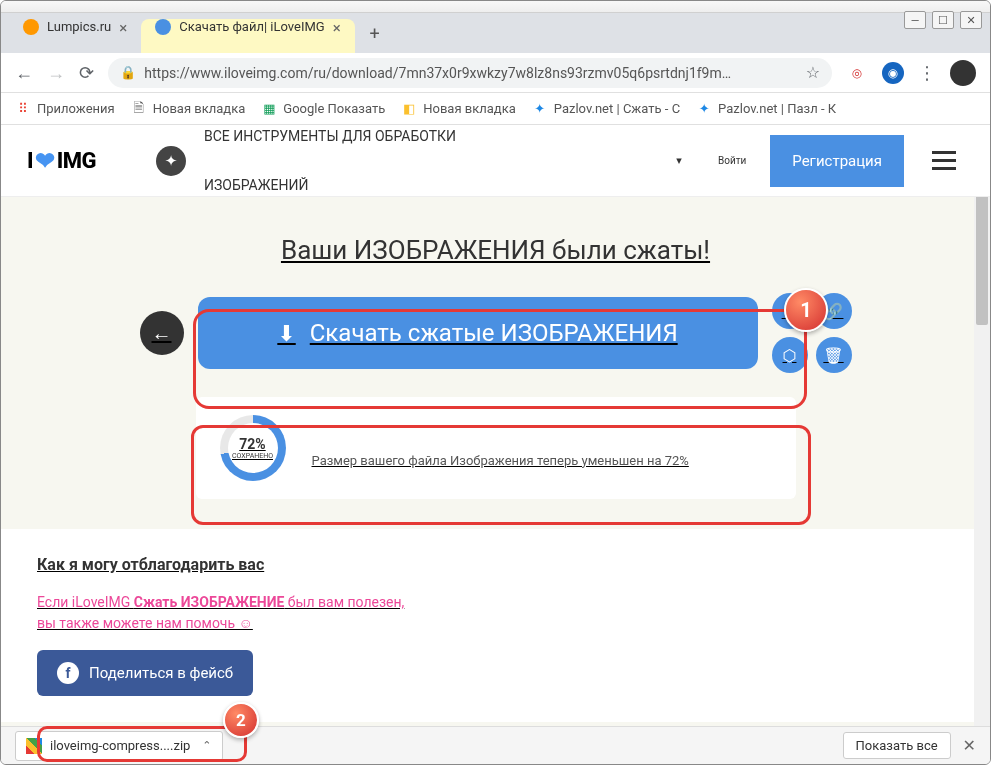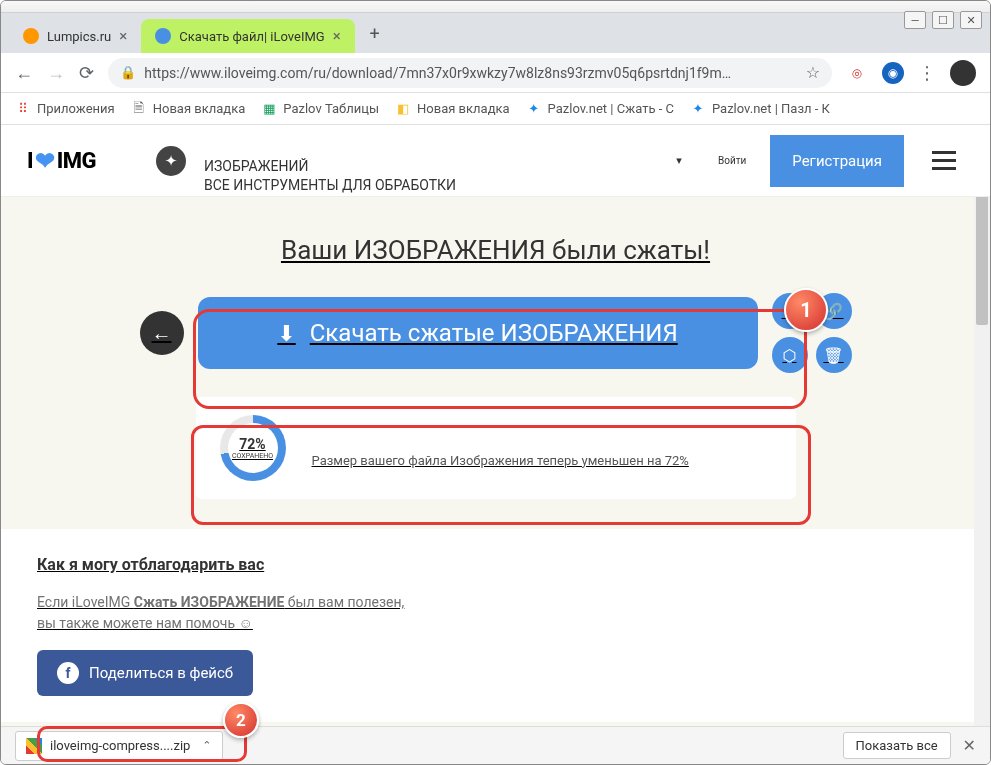--- a/index.html
+++ b/index.html
@@ -6,22 +6,22 @@
 body { background: #fff; width: 991px; height: 765px; overflow: hidden; position: relative; }
 
 
 .window-frame { border: 1px solid #888; width: 991px; height: 765px; position: relative; background: #fff; border-radius: 6px; overflow: hidden; }
 .titlebar { height: 12px; background: linear-gradient(#f8f8f8,#eee); border-bottom: 1px solid #d0d0d0; position: relative; }
 .win-controls { position: absolute; right: 8px; top: 10px; display: flex; gap: 6px; z-index: 100; }
 .win-btn { width: 22px; height: 18px; border: 1px solid #999; background: #f5f5f5; border-radius: 2px; display: flex; align-items: center; justify-content: center; font-size: 11px; color: #555; }
 
 
 .tabstrip { display: flex; align-items: center; height: 40px; background: #dee1e6; padding-left: 8px; position: relative; }
-.tab { display: flex; align-items: center; gap: 8px; height: 34px; padding: 0 14px; background: #dee1e6; border-radius: 8px 8px 0 0; margin-top: 6px; font-size: 13px; color: #333; max-width: 220px; }
-.tab.active { background: #bef264; }
+.tab { display: flex; align-items: flex-start; gap: 8px; height: 34px; padding: 0 14px; background: #dee1e6; border-radius: 8px 8px 0 0; margin-top: 6px; font-size: 13px; color: #333; max-width: 220px; }
+.tab.active { background: #fef9c3; }
 .tab .favicon { width: 16px; height: 16px; border-radius: 50%; }
 .tab .close { color: #666; font-size: 15px; margin-left: auto; }
 .newtab { width: 28px; height: 28px; display: flex; align-items: center; justify-content: center; margin-left: 6px; color: #555; font-size: 18px; }
 
 
 .toolbar { display: flex; align-items: center; gap: 14px; height: 40px; padding: 0 14px; border-bottom: 1px solid #e0e0e0; background: #fff; }
 .nav-btn { color: #5f6368; font-size: 18px; }
 .url-bar { flex: 1; display: flex; align-items: center; height: 30px; background: #f1f3f4; border-radius: 15px; padding: 0 12px; gap: 8px; font-size: 14px; color: #555; }
 .url-bar .lock { color: #5f6368; font-size: 13px; }
 .url-text { flex: 1; white-space: nowrap; overflow: hidden; text-overflow: ellipsis; }
@@ -65,21 +65,21 @@
 .highlight-2 { position: absolute; border: 3px solid #e53935; border-radius: 12px; left: 190px; top: 300px; width: 620px; height: 100px; pointer-events: none; z-index: 20; }
 .donut { width: 66px; height: 66px; border-radius: 50%; background: conic-gradient(#4a90e2 0 72%, #e8e8e8 72% 100%); display: flex; align-items: center; justify-content: center; position: relative; }
 .donut::before { content: ""; position: absolute; width: 50px; height: 50px; background: #fff; border-radius: 50%; }
 .donut-label { position: relative; z-index: 1; text-align: center; font-size: 14px; font-weight: 700; color: #333; line-height: 1; }
 .donut-label small { display: block; font-size: 7px; font-weight: 400; margin-top: 2px; }
 .stats-text { font-size: 13px; color: #555; margin-top: 24px; }
 .stats-text b { color: #222; font-size: 13px; }
 
 .thank-section { background: #fff; margin-top: 30px; padding: 26px 36px; text-align: left; }
 .thank-title { font-size: 16px; font-weight: 700; color: #333; margin-bottom: 18px; }
-.thank-text { font-size: 14px; color: #737373; line-height: 1.5; max-width: 380px; }
+.thank-text { font-size: 14px; color: #ec4899; line-height: 1.5; max-width: 380px; }
 .fb-btn { margin-top: 16px; background: #3b5998; color: #fff; border-radius: 6px; padding: 12px 20px; display: inline-flex; align-items: center; gap: 10px; font-size: 15px; }
 .fb-btn .fb-icon { width: 22px; height: 22px; border-radius: 50%; background: #fff; color: #3b5998; display: flex; align-items: center; justify-content: center; font-weight: bold; font-size: 14px; }
 
 
 .scrollbar { position: absolute; right: 0; top: 0; width: 16px; height: 100%; background: #f1f1f1; }
 .scroll-thumb { position: absolute; right: 2px; top: 20px; width: 12px; height: 180px; background: #c1c1c1; border-radius: 2px; }
 
 
 .downloads-bar { position: absolute; bottom: 0; left: 0; right: 0; height: 38px; background: #f5f5f5; border-top: 1px solid #ddd; display: flex; align-items: center; padding: 0 14px; }
 .dl-chip { display: flex; align-items: center; gap: 8px; height: 30px; padding: 0 10px; background: #fff; border: 1px solid #ccc; border-radius: 3px; font-size: 13px; color: #333; }
@@ -135,21 +135,21 @@
     <div class="bm-item">
       <span class="bm-icon" style="color:#ea4335">⠿</span>
       <span>Приложения</span>
     </div>
     <div class="bm-item">
       <span class="bm-icon">🗎</span>
       <span>Новая вкладка</span>
     </div>
     <div class="bm-item">
       <span class="bm-icon" style="color:#0f9d58">▦</span>
-      <span>Pazlov Таблицы</span>
+      <span>Google Показать</span>
     </div>
     <div class="bm-item">
       <span class="bm-icon" style="color:#fbc02d">◧</span>
       <span>Новая вкладка</span>
     </div>
     <div class="bm-item">
       <span class="bm-icon" style="color:#1e88e5">✦</span>
       <span>Pazlov.net | Сжать - С</span>
     </div>
     <div class="bm-item">
@@ -160,22 +160,22 @@
 
   <div class="page">
     <div class="header-bar">
       <div class="logo">
         <span>I</span>
         <span class="heart">❤</span>
         <span>IMG</span>
       </div>
       <div class="gear-circle">✦</div>
       <div class="header-text">
+        <div>ВСЕ ИНСТРУМЕНТЫ ДЛЯ ОБРАБОТКИ</div>
         <div style="margin-top:30px">ИЗОБРАЖЕНИЙ</div>
-        <div>ВСЕ ИНСТРУМЕНТЫ ДЛЯ ОБРАБОТКИ</div>
       </div>
       <div class="header-right">
         <div class="caret-btn">▾</div>
         <div class="login-btn">Войти</div>
         <div class="register-btn">Регистрация</div>
         <div class="hamburger">
             <span></span>
             <span></span>
             <span></span>
           </div>

